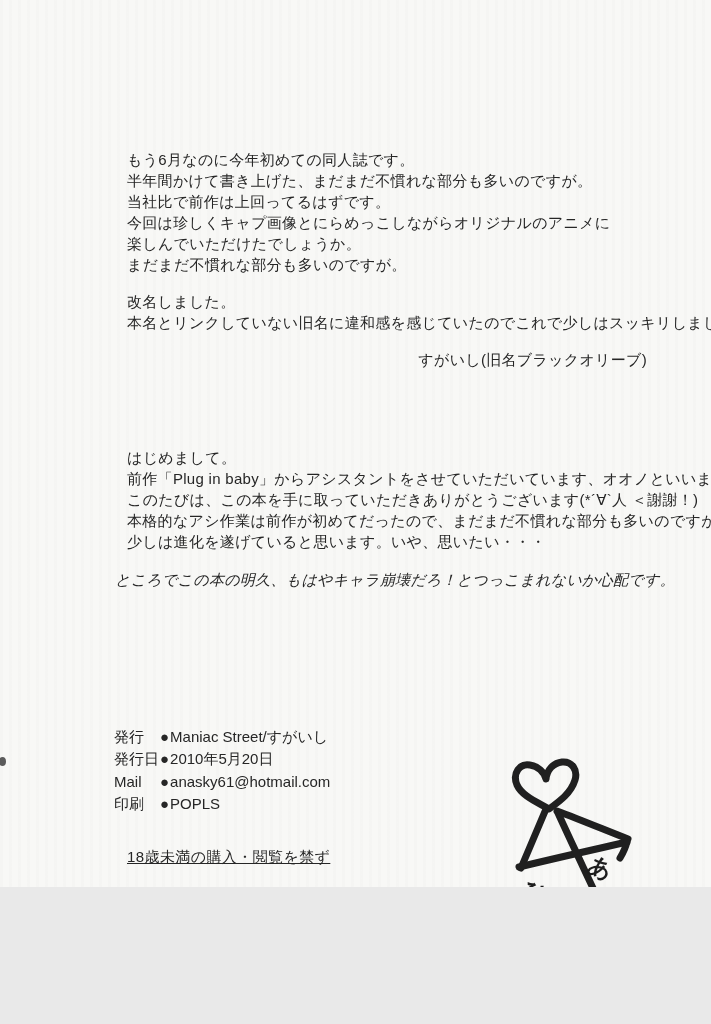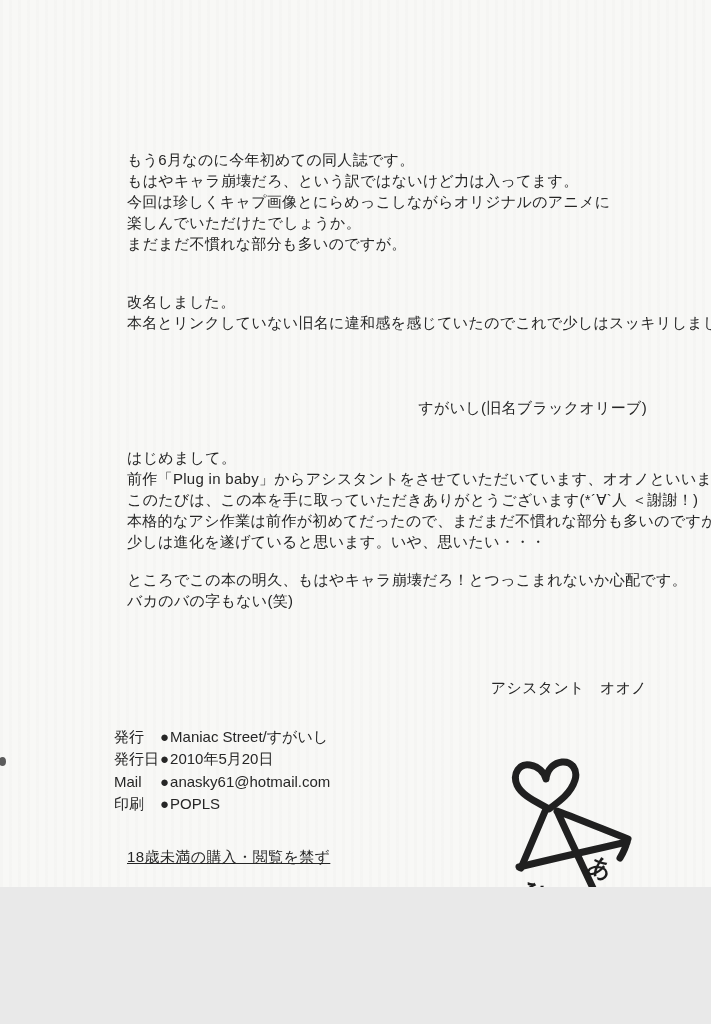--- a/index.html
+++ b/index.html
@@ -10,21 +10,21 @@
   }
   .page{
     position:relative;width:711px;height:887px;overflow:hidden;
     background:
       repeating-linear-gradient(90deg, rgba(0,0,0,0.013) 0 3px, rgba(255,255,255,0) 3px 9px),
       #f8f8f6;
     color:#262626;
   }
   .text-block{position:absolute;font-size:15px;line-height:21px;letter-spacing:0.3px;white-space:nowrap;}
   .line{height:21px;}
-  .signature{position:absolute;font-size:15px;white-space:nowrap;letter-spacing:0.3px;margin-top:48px;}
+  .signature{position:absolute;font-size:15px;white-space:nowrap;letter-spacing:0.3px;}
   .colophon{position:absolute;left:114px;top:726px;font-size:15px;}
   .colophon .row{height:22.4px;line-height:22.4px;white-space:nowrap;}
   .colophon .label{display:inline-block;width:46px;}
   .colophon .bullet{margin-right:1px;}
   .age-notice{position:absolute;left:127px;top:848px;font-size:15px;letter-spacing:0.4px;text-decoration:underline;}
   .page-number{position:absolute;left:0;top:956px;width:700px;text-align:right;font-size:10px;color:#3a3a3a;font-weight:bold;}
   .doodle-svg{position:absolute;left:0;top:0;width:711px;height:1024px;pointer-events:none;}
   .name-col{
     position:absolute;
     writing-mode:vertical-rl;text-orientation:upright;
@@ -35,45 +35,44 @@
   #doodle-name-2{left:531px;top:869px;transform:rotate(22deg);transform-origin:50% 0;}
   .speck{position:absolute;left:-1px;top:757px;width:7px;height:9px;border-radius:50%;background:#5b5b5b;}
 </style>
 </head>
 <body>
 
 <div class="page">
 
   <section class="text-block" style="left:127px;top:149px;">
     <div class="line">もう6月なのに今年初めての同人誌です。</div>
-    <div class="line">もはやキャラ崩壊だろ、という訳ではないけど力は入ってます。</div>
+    <div class="line">半年間かけて書き上げた、まだまだ不慣れな部分も多いのですが。</div>
+    <div class="line">当社比で前作は上回ってるはずです。</div>
     <div class="line">今回は珍しくキャプ画像とにらめっこしながらオリジナルのアニメに</div>
     <div class="line">楽しんでいただけたでしょうか。</div>
     <div class="line">まだまだ不慣れな部分も多いのですが。</div>
   </section>
 
   <section class="text-block" style="left:127px;top:291px;">
     <div class="line">改名しました。</div>
     <div class="line">本名とリンクしていない旧名に違和感を感じていたのでこれで少しはスッキリしました。</div>
   </section>
   <div class="signature" style="top:351px;right:64px;">すがいし(旧名ブラックオリーブ)</div>
 
   <section class="text-block" style="left:127px;top:447px;">
     <div class="line">はじめまして。</div>
     <div class="line">前作「Plug in baby」からアシスタントをさせていただいています、オオノといいます。</div>
     <div class="line">このたびは、この本を手に取っていただきありがとうございます(*´∀`人 ＜謝謝！)</div>
     <div class="line">本格的なアシ作業は前作が初めてだったので、まだまだ不慣れな部分も多いのですが、</div>
     <div class="line">少しは進化を遂げていると思います。いや、思いたい・・・</div>
   </section>
 
-  <section class="text-block" style="left:127px;top:569px;">
+  <section class="text-block" style="left:115px;top:569px;font-style:italic;">
     <div class="line">ところでこの本の明久、もはやキャラ崩壊だろ！とつっこまれないか心配です。</div>
-    <div class="line">バカのバの字もない(笑)</div>
   </section>
-  <div class="signature" style="top:631px;right:64px;">アシスタント　オオノ</div>
 
   <div class="colophon">
     <div class="row">
       <span class="label">発行</span><span class="bullet">●</span><span class="value">Maniac Street/すがいし</span>
     </div>
     <div class="row">
       <span class="label">発行日</span><span class="bullet">●</span><span class="value">2010年5月20日</span>
     </div>
     <div class="row">
       <span class="label">Mail</span><span class="bullet">●</span><span class="value">anasky61@hotmail.com</span>

